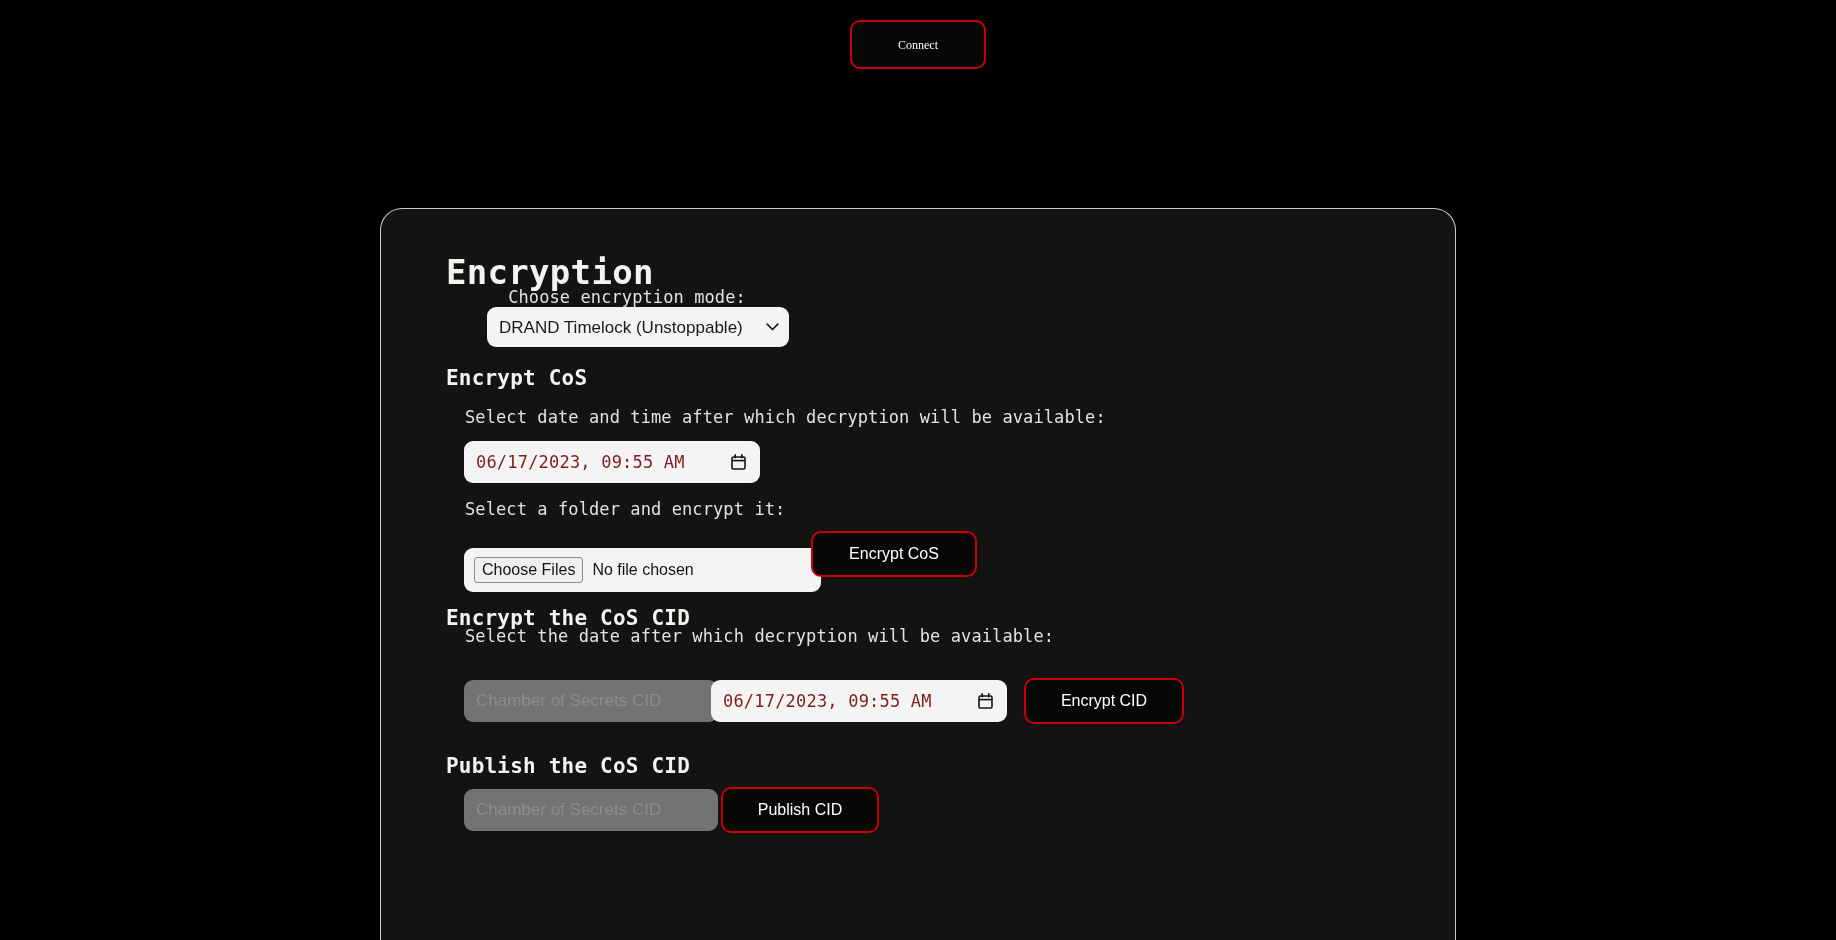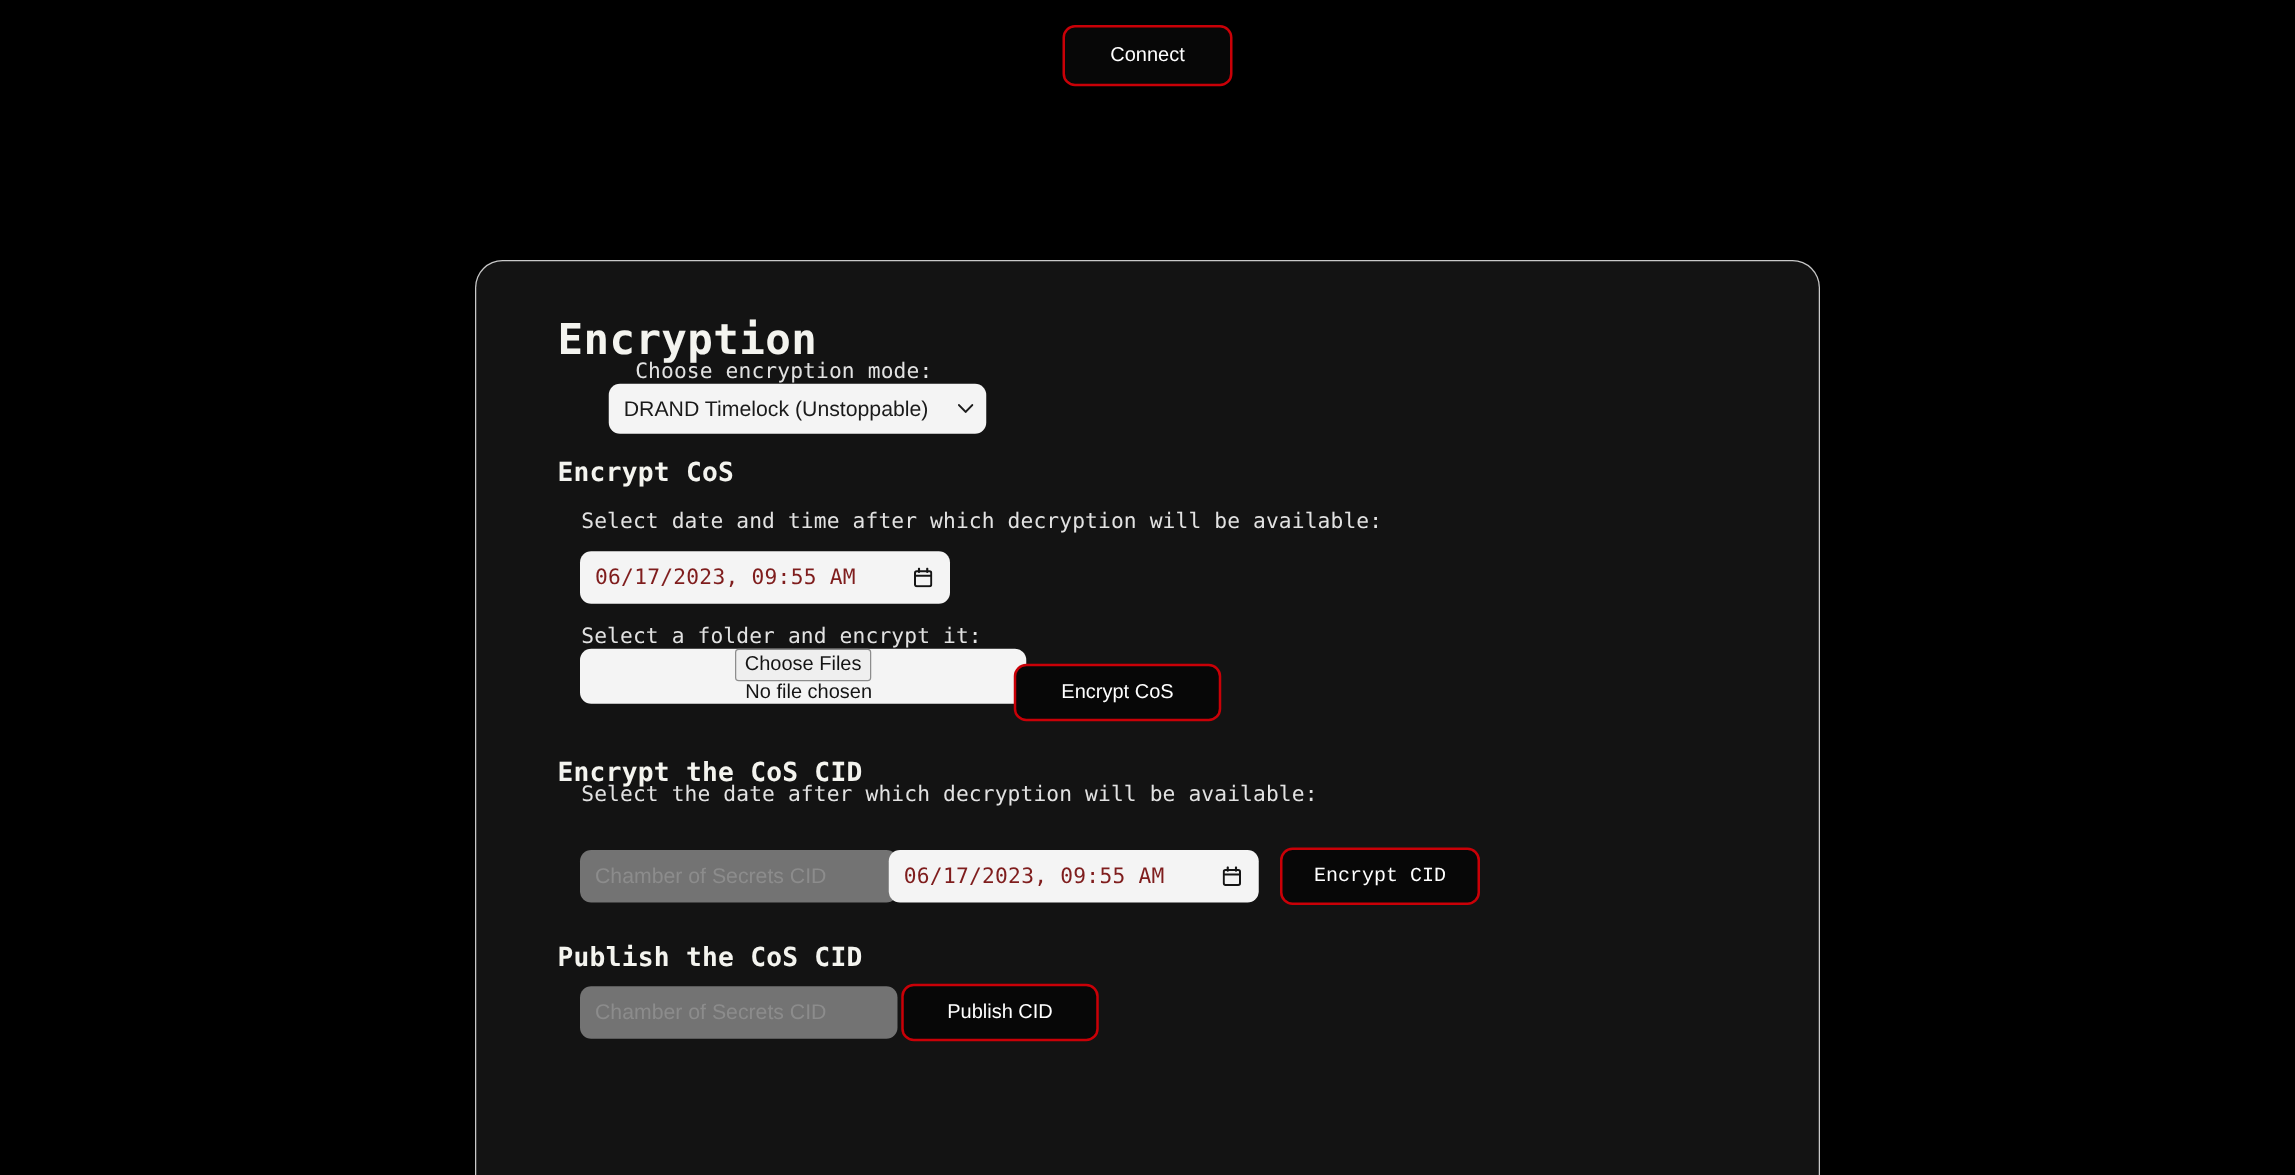--- a/index.html
+++ b/index.html
@@ -41,22 +41,22 @@
     margin-top: 20px;
     display: flex;
     justify-content: center;
   }
 
   .btn-red {
     background: #070707;
     border: 2px solid #c90007;
     border-radius: 10px;
     color: #ffffff;
-    font-family: Liberation Sans, sans-serif;
-    font-size: 16px;
+    font-family: Liberation Serif, serif;
+    font-size: 12px;
     line-height: 1;
     padding: 0;
     cursor: pointer;
     display: inline-flex;
     align-items: center;
     justify-content: center;
     box-sizing: border-box;
   }
   .btn-connect {
     width: 136px;
@@ -218,21 +218,21 @@
     color: #8c8c8c;
     opacity: 1;
   }
 
   .btn-action {
     height: 46px;
     font-family: "Liberation Sans", sans-serif;
     font-size: 16px;
   }
   .w-encrypt-cos { width: 166px; }
-  .w-encrypt-cid { width: 160px; font-family: Liberation Mono, monospace; }
+  .w-encrypt-cid { width: 160px; }
   .w-publish-cid { width: 158px; }
 
   
   .abs { position: absolute; }
 </style>
 </head>
 <body>
 
 <div class="page">
 
@@ -268,21 +268,21 @@
           <rect x="1" y="3" width="13" height="12" rx="1.4" fill="none" stroke="#151515" stroke-width="1.6"></rect>
           <line x1="1" y1="6.6" x2="14" y2="6.6" stroke="#151515" stroke-width="1.6"></line>
           <line x1="4.2" y1="0.9" x2="4.2" y2="3.6" stroke="#151515" stroke-width="1.7" stroke-linecap="round"></line>
           <line x1="10.8" y1="0.9" x2="10.8" y2="3.6" stroke="#151515" stroke-width="1.7" stroke-linecap="round"></line>
         </svg>
       </span>
     </div>
 
     <div class="lbl abs" style="left:84px; top:290px;">Select a folder and encrypt it:</div>
 
-    <div class="file-field abs" style="left:83px; top:310px;flex-direction:column;">
+    <div class="file-field abs" style="left:83px; top:339px;">
       <span class="choose-btn">Choose Files</span>
       <span class="file-name">No file chosen</span>
     </div>
 
     <button class="btn-red btn-action w-encrypt-cos abs" style="left:430px; top:322px;">Encrypt CoS</button>
 
     <h3 class="section-title abs" style="left:65px; top:397px;">Encrypt the CoS CID</h3>
 
     <div class="lbl abs" style="left:84px; top:417px;">Select the date after which decryption will be available:</div>
 

